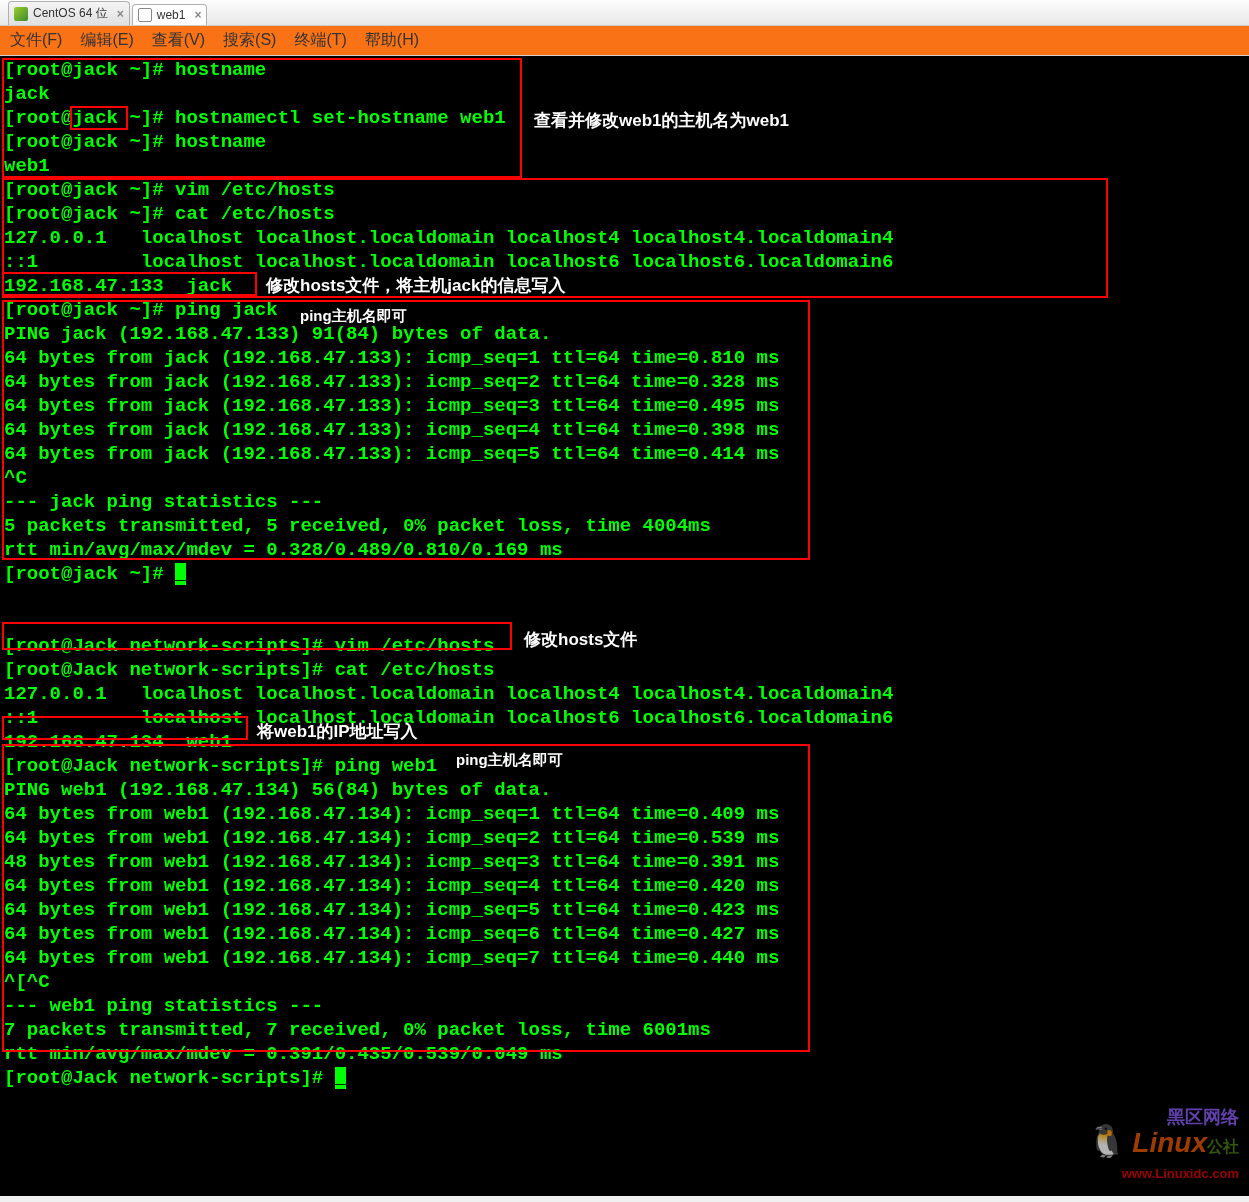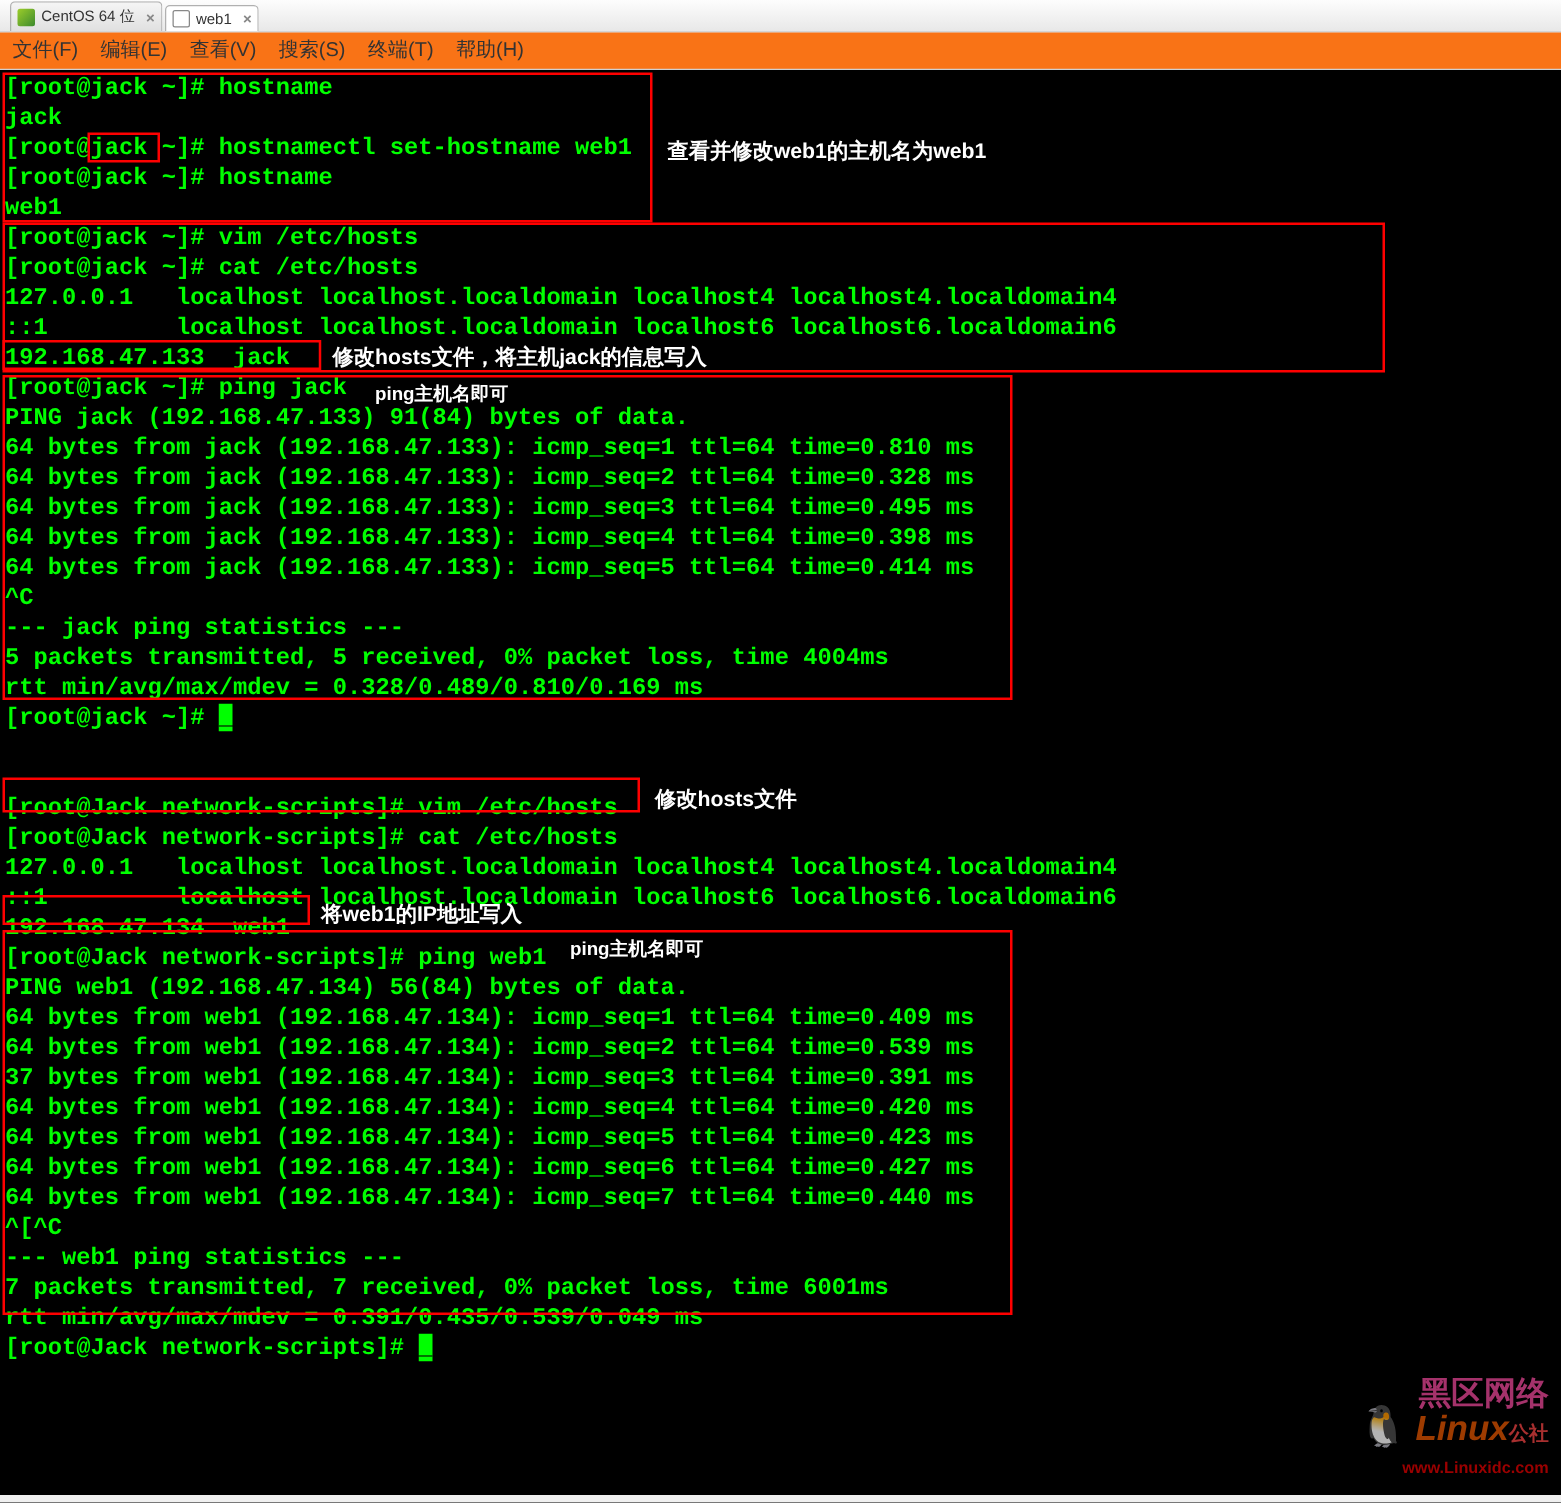--- a/index.html
+++ b/index.html
@@ -108,22 +108,22 @@
       font-size: 28px;
       color: #e05500;
       font-weight: bold;
       font-style: italic;
     }
     .watermark .url {
       color: #d00;
       font-size: 13px;
     }
     .watermark .heiqu{
-      font-size:26px;
-      color:#ec4899;
+      font-size:18px;
+      color:#8b5cf6;
       font-weight:bold;
     }
   </style>
 </head>
 <body>
 
 <div class="tab-bar">
   <div class="tab inactive">
     <span class="tab-icon centos"></span>
     <span>CentOS 64 位</span>
@@ -172,21 +172,21 @@
   <div class="tline"> </div>
   <div class="tline">[root@Jack network-scripts]# vim /etc/hosts</div>
   <div class="tline">[root@Jack network-scripts]# cat /etc/hosts</div>
   <div class="tline">127.0.0.1   localhost localhost.localdomain localhost4 localhost4.localdomain4</div>
   <div class="tline">::1         localhost localhost.localdomain localhost6 localhost6.localdomain6</div>
   <div class="tline">192.168.47.134  web1</div>
   <div class="tline">[root@Jack network-scripts]# ping web1</div>
   <div class="tline">PING web1 (192.168.47.134) 56(84) bytes of data.</div>
   <div class="tline">64 bytes from web1 (192.168.47.134): icmp_seq=1 ttl=64 time=0.409 ms</div>
   <div class="tline">64 bytes from web1 (192.168.47.134): icmp_seq=2 ttl=64 time=0.539 ms</div>
-  <div class="tline">37 bytes from web1 (192.168.47.134): icmp_seq=3 ttl=64 time=0.391 ms</div>
+  <div class="tline">48 bytes from web1 (192.168.47.134): icmp_seq=3 ttl=64 time=0.391 ms</div>
   <div class="tline">64 bytes from web1 (192.168.47.134): icmp_seq=4 ttl=64 time=0.420 ms</div>
   <div class="tline">64 bytes from web1 (192.168.47.134): icmp_seq=5 ttl=64 time=0.423 ms</div>
   <div class="tline">64 bytes from web1 (192.168.47.134): icmp_seq=6 ttl=64 time=0.427 ms</div>
   <div class="tline">64 bytes from web1 (192.168.47.134): icmp_seq=7 ttl=64 time=0.440 ms</div>
   <div class="tline">^[^C</div>
   <div class="tline">--- web1 ping statistics ---</div>
   <div class="tline">7 packets transmitted, 7 received, 0% packet loss, time 6001ms</div>
   <div class="tline">rtt min/avg/max/mdev = 0.391/0.435/0.539/0.049 ms</div>
   <div class="tline"><span>[root@Jack network-scripts]# </span><span class="cursor-block">_</span></div>
 
@@ -203,17 +203,17 @@
   <div class="annotation" style="left:266px; top:218px;">修改hosts文件，将主机jack的信息写入</div>
   <div class="annotation" style="left:300px; top:248px; font-size:15px;">ping主机名即可</div>
   <div class="annotation" style="left:524px; top:572px;">修改hosts文件</div>
   <div class="annotation" style="left:257px; top:664px;">将web1的IP地址写入</div>
   <div class="annotation" style="left:456px; top:692px; font-size:15px;">ping主机名即可</div>
 
   <div class="watermark">
     <div style="text-align:right;">
       <span class="heiqu">黑区网络</span><br>
       <span style="font-size:32px;">🐧</span>
-      <span class="linux-logo">Linux</span><span style="color:#ef4444;font-size:16px;">公社</span><br>
+      <span class="linux-logo">Linux</span><span style="color:#4d7c0f;font-size:16px;">公社</span><br>
       <span class="url">www.Linuxidc.com</span>
     </div>
   </div>
 </div>
 
 </body></html>

